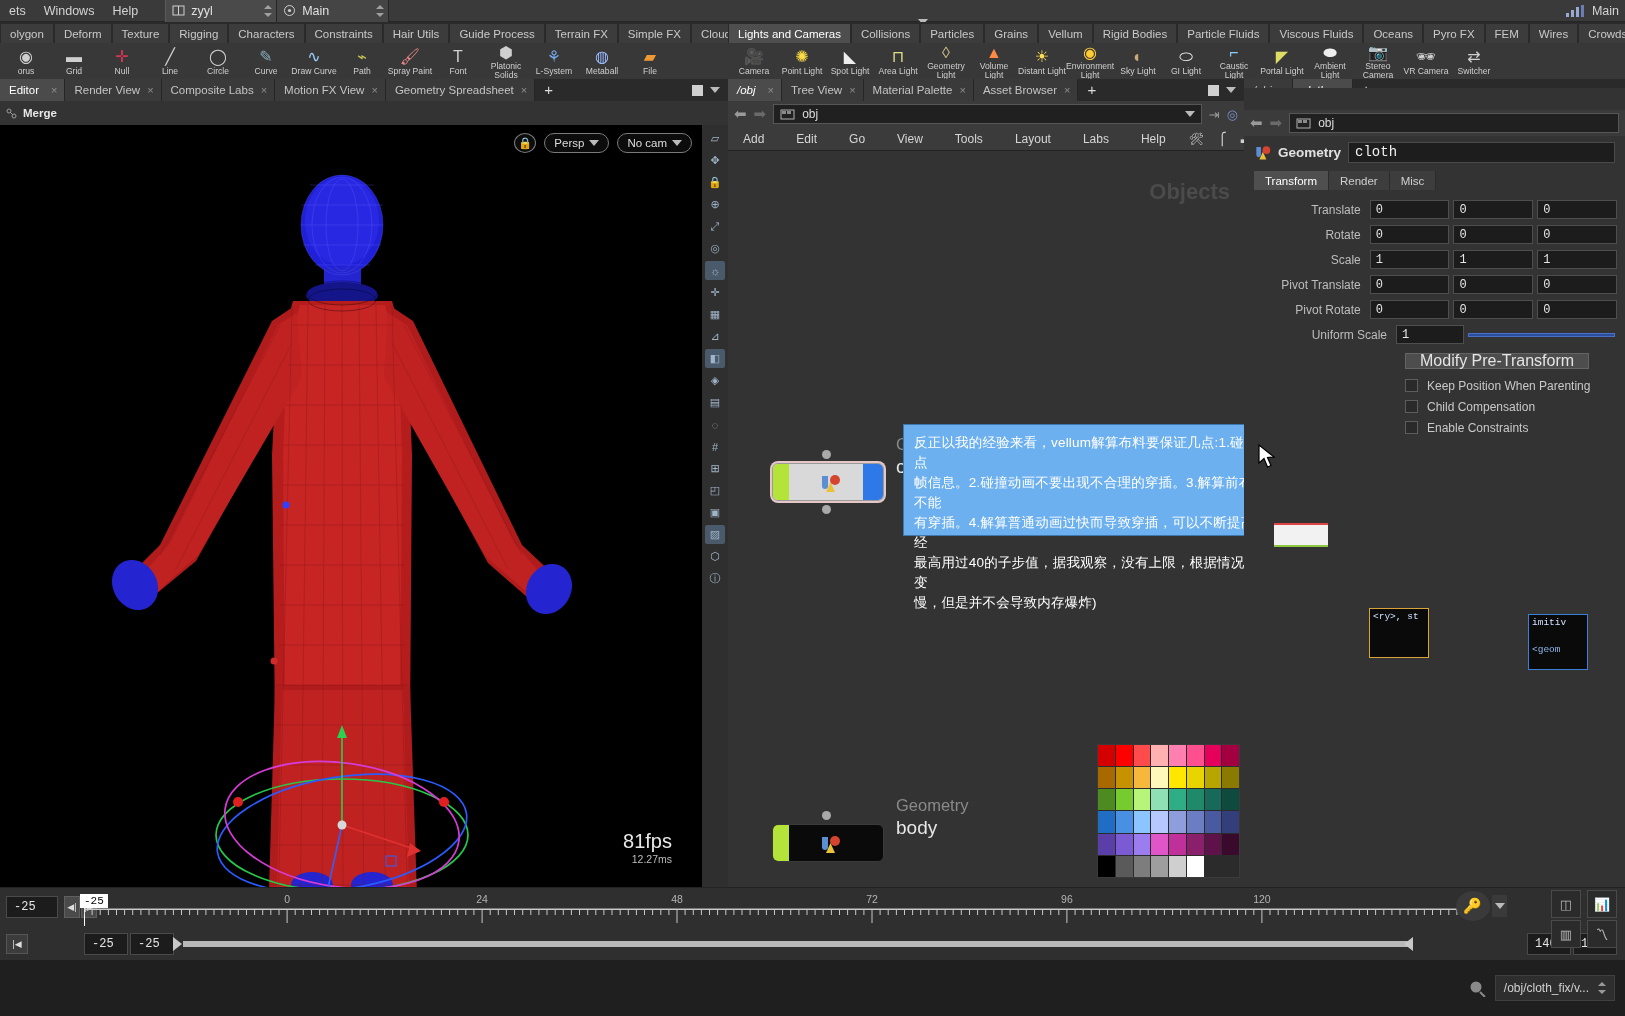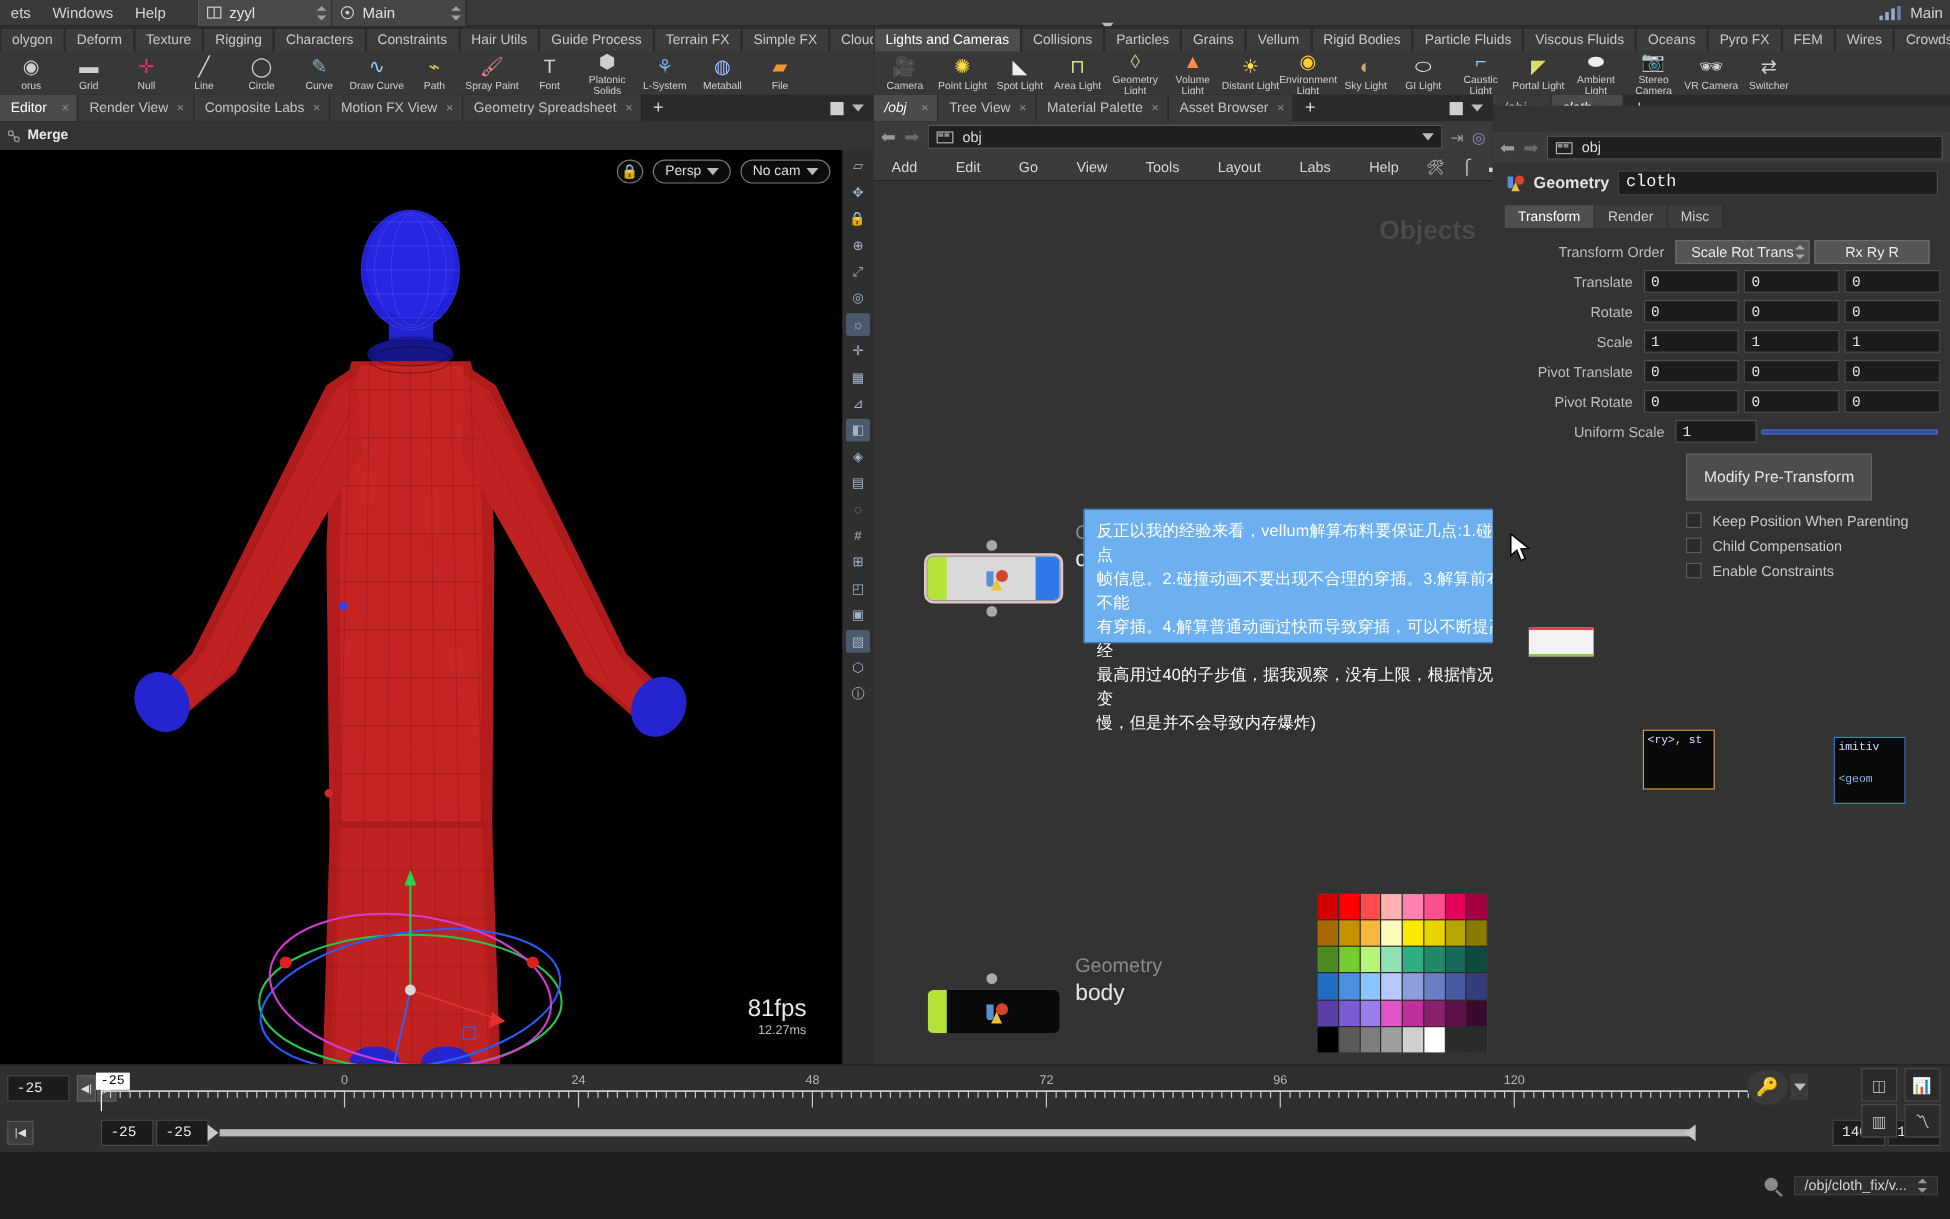--- a/index.html
+++ b/index.html
@@ -115,22 +115,22 @@
   .parm-tabs { height:22px; display:flex; align-items:flex-end; padding-left:10px; gap:0; margin-top:3px; }
   .ptb { font-size:11.5px; color:#cfcfcf; padding:0 11px; height:19px; line-height:21px; background:#3d3d3d; border-right:1px solid #2c2c2c; }
   .ptb.sel { background:#4f4f4f; color:#fff; }
   .parm-rows { padding:7px 0 0 0; }
   .prow { height:25px; display:flex; align-items:center; padding-right:4px; }
   .plabel { width:152px; text-align:right; padding-right:9px; font-size:12px; color:#bdbdbd; }
   .pfield { height:19px; background:#1c1c1c; border:1px solid #4e4e4e; font-size:12px; color:#e6e6e6;
     display:flex; align-items:center; padding:0 5px; font-family:"Liberation Mono",monospace; margin-right:4px; }
   .menufield { height:20px; background:#555; border:1px solid #6b6b6b; display:flex; align-items:center;
     justify-content:center; font-size:12px; color:#eaeaea; padding:0 8px; position:relative; }
-  .btnwide { margin:6px 0 6px 161px; height:39px; background:#4d4d4d; border:1px solid #646464;
-    display:inline-flex; align-items:center; justify-content:center; font-size:13px; color:#e4e4e4; padding:0 14px; }
+  .btnwide { margin:6px 0 6px 161px; height:16px; background:#4d4d4d; border:1px solid #646464;
+    display:inline-flex; align-items:center; justify-content:center; font-size:16px; color:#e4e4e4; padding:0 14px; }
   .chkrow { height:21px; display:flex; align-items:center; padding-left:161px; gap:9px; }
   .chk { width:13px; height:13px; background:#2a2a2a; border:1px solid #5d5d5d; }
   .chkrow span { font-size:12px; color:#c9c9c9; }
   .slider { flex:1; height:12px; display:flex; align-items:center; margin-right:6px; }
   .slider i { display:block; width:100%; height:4px; background:#2a4d9e; border:1px solid #4a6fc4; }
 
   
   .tl { position:absolute; left:0; top:887px; width:1625px; height:73px; background:#2f2f2f; border-top:1px solid #222; }
   .tl-row1 { position:absolute; left:0; top:0; height:38px; width:100%; display:flex; align-items:center; }
   .tl-row2 { position:absolute; left:0; top:38px; height:35px; width:100%; display:flex; align-items:center; }
@@ -138,21 +138,21 @@
     display:flex; align-items:center; padding:0 7px; font-family:"Liberation Mono",monospace; }
   .ruler { position:absolute; left:84px; right:160px; top:2px; height:34px; }
   .ruler .tickline { position:absolute; left:0; right:0; top:19px; height:1px; background:#c9c9c9; }
   .playhead { position:absolute; top:0; }
   .playhead .cap { background:#fff; color:#000; font-size:11px; padding:0 3px; border:1px solid #fff; font-family:"Liberation Mono",monospace; }
   .playhead .ln { width:1px; height:18px; background:#fff; margin-left:4px; }
 
   
   .status { position:absolute; left:0; top:960px; width:1625px; height:56px; background:#1f1f1f; display:flex; align-items:center; }
   .status .right { margin-left:auto; display:flex; align-items:center; gap:8px; padding-right:10px; }
-  .opath { height:16px; background:#2e2e2e; border:1px solid #3f3f3f; display:flex; align-items:center;
+  .opath { height:26px; background:#2e2e2e; border:1px solid #3f3f3f; display:flex; align-items:center;
     padding:0 8px; font-size:12px; color:#d2d2d2; gap:8px; }
 </style>
 </head>
 <body>
 
 <div class="app">
 
   <div class="menubar">
     <div class="mi">ets</div>
     <div class="mi">Windows</div>
@@ -747,30 +747,20 @@
         </div>
     </div>
 
     <div class="parm-tabs">
       <div class="ptb sel">Transform</div>
       <div class="ptb">Render</div>
       <div class="ptb">Misc</div>
     </div>
 
     <div class="parm-rows">
-      <div class="prow">
-        <div class="plabel">Transform Order</div>
-        <div class="menufield" style="width:112px">
-          <span>Scale Rot Trans</span>
-          <span class="spin" style="position:absolute;right:3px"></span>
-        </div>
-        <div class="menufield" style="width:96px;margin-left:4px">
-          <span>Rx Ry R</span>
-        </div>
-      </div>
 
       <div class="prow">
         <div class="plabel">Translate</div>
         <div class="pfield" style="width:95px">
             <span>0</span>
           </div>
         <div class="pfield" style="width:95px">
             <span>0</span>
           </div>
         <div class="pfield" style="width:95px">

